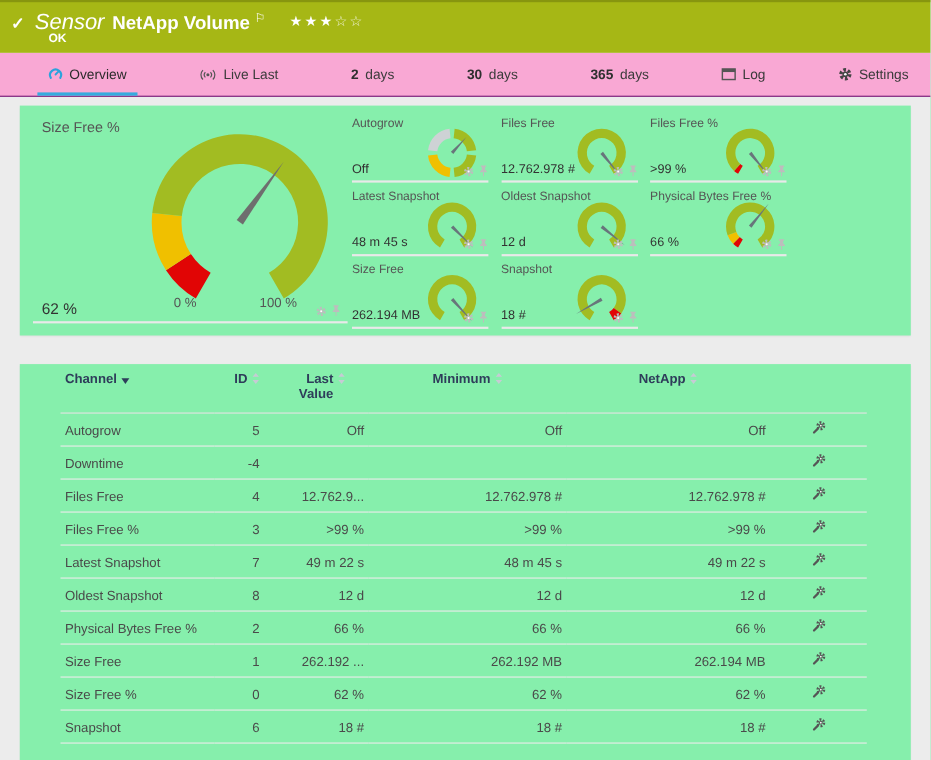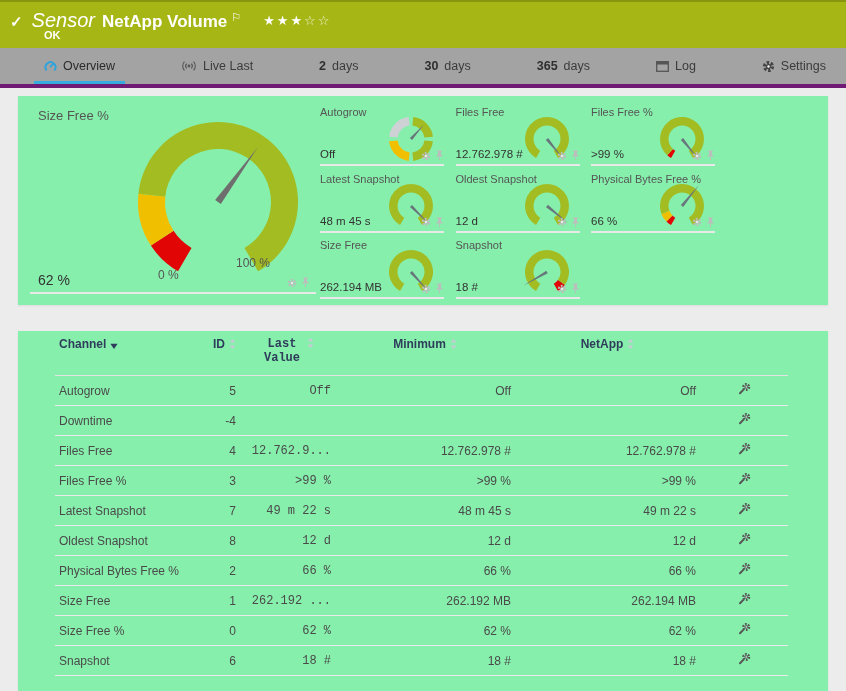--- a/index.html
+++ b/index.html
@@ -20,67 +20,67 @@
   .kind { font-style:italic; font-size:20px; margin-right:7px; }
   .title { font-weight:bold; font-size:17px; }
   .flag { font-size:11px; position:relative; top:-6px; margin-left:4px; }
   .stars { font-size:13px; letter-spacing:2px; margin-left:22px; position:relative; top:-2px; }
   .star-empty { opacity:.8; }
   .hdr-status { position:absolute; left:44px; top:29px; font-size:11px; font-weight:bold; }
 
   
   .tabs {
     display:flex; justify-content:space-between; align-items:stretch;
-    height:40px; background:#a3a3a3; padding:0 14px 0 38px;
-    border-bottom:4px solid #701a75;
+    height:40px; background:#f9a8d4; padding:0 14px 0 38px;
+    border-bottom:1px solid #701a75;
   }
   .tab { position:relative; display:flex; align-items:center; gap:6px;
     padding:0 6px; font-size:12.5px; color:#3b3b3b; cursor:pointer; white-space:nowrap; }
   .tab .num { font-weight:bold; color:#2f2f2f; }
   .tab .lbl { color:#3b3b3b; }
   .tab.active .lbl { color:#2b2b2b; }
   .tab-underline { position:absolute; left:-4px; right:-4px; bottom:0; height:3px; background:#36abde; }
 
   
   .content { padding-top:8px; }
   .card { position:relative; background:#86efac; margin:0 18px; box-shadow:0 1px 2px rgba(0,0,0,.07); }
   .gauge-card { height:209px; margin-bottom:8px; }
   .table-card { height:378px; }
 
   
   .main-panel { position:absolute; left:12px; top:6px; width:286px; height:192px;
     border-bottom:2px solid #e9e9e9; }
   .mp-label { position:absolute; left:8px; top:6px; font-size:13px; color:#555; }
   .main-gauge-svg { position:absolute; left:100px; top:12px; width:176px; height:176px; }
   .mp-min { position:absolute; left:128px; top:166px; font-size:12px; color:#555; }
-  .mp-max { position:absolute; left:206px; top:154px; font-size:12px; color:#555; }
+  .mp-max { position:absolute; left:206px; top:166px; font-size:12px; color:#555; }
   .mp-value { position:absolute; left:8px; bottom:4px; font-size:14px; color:#333; }
   .panel-icons { position:absolute; right:6px; bottom:4px; display:flex; gap:4px; align-items:center; cursor:pointer; }
 
   
   .sp { position:absolute; width:124px; height:62px; border-bottom:2px solid #e9e9e9; }
   .sp-label { position:absolute; left:0; top:2px; font-size:11px; color:#555; white-space:nowrap; }
   .sp-gauge-svg { position:absolute; right:9px; top:11px; width:48px; height:48px; }
   .sp-value { position:absolute; left:0; bottom:4px; font-size:11.5px; color:#333; }
   .sp .panel-icons { right:0; bottom:3px; }
 
   
   table { width:733px; margin:26px 40px 0 37px; border-collapse:collapse; table-layout:fixed;
     font-size:12px; color:#4a4a4a; }
   th { font-size:12px; font-weight:bold; color:#2e3d5a; padding:6px 4px 10px; vertical-align:top;
     border-bottom:1px solid #e3e3e3; cursor:pointer; }
   td { border-bottom:1px solid #ebebeb; padding:0 4px; height:30px; }
   .c-channel { text-align:left; width:140px; }
   .c-id { text-align:right; width:45px; }
-  .c-last { text-align:right; width:95px;font-family:Liberation Mono, monospace; }
+  .c-last { text-align:right; width:95px; }
   .c-min { text-align:right; width:180px; }
   .c-max { text-align:right; width:185px; }
   .c-gear { width:88px; text-align:center; }
   th.c-last, th.c-min, th.c-max { text-align:center; }
-  th .hlbl { display:inline-block; vertical-align:top; }
+  th .hlbl { display:inline-block; vertical-align:top;text-align:right; }
   th.c-last .hlbl { max-width:42px; }
   .sort { display:inline-block; margin-left:4px; vertical-align:-1px; }
   .row-gear { display:inline-block; cursor:pointer; }
 </style>
 </head>
 <body>
 
 <div class="app">
 
   <header class="hdr">

